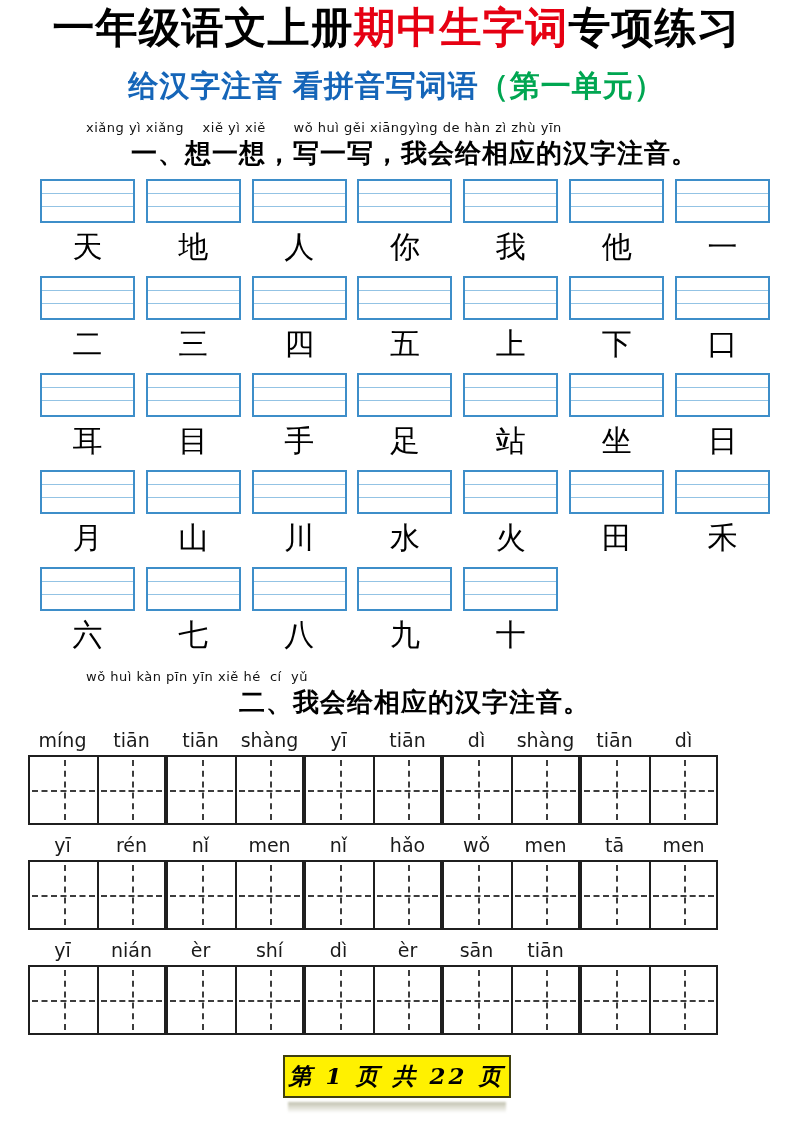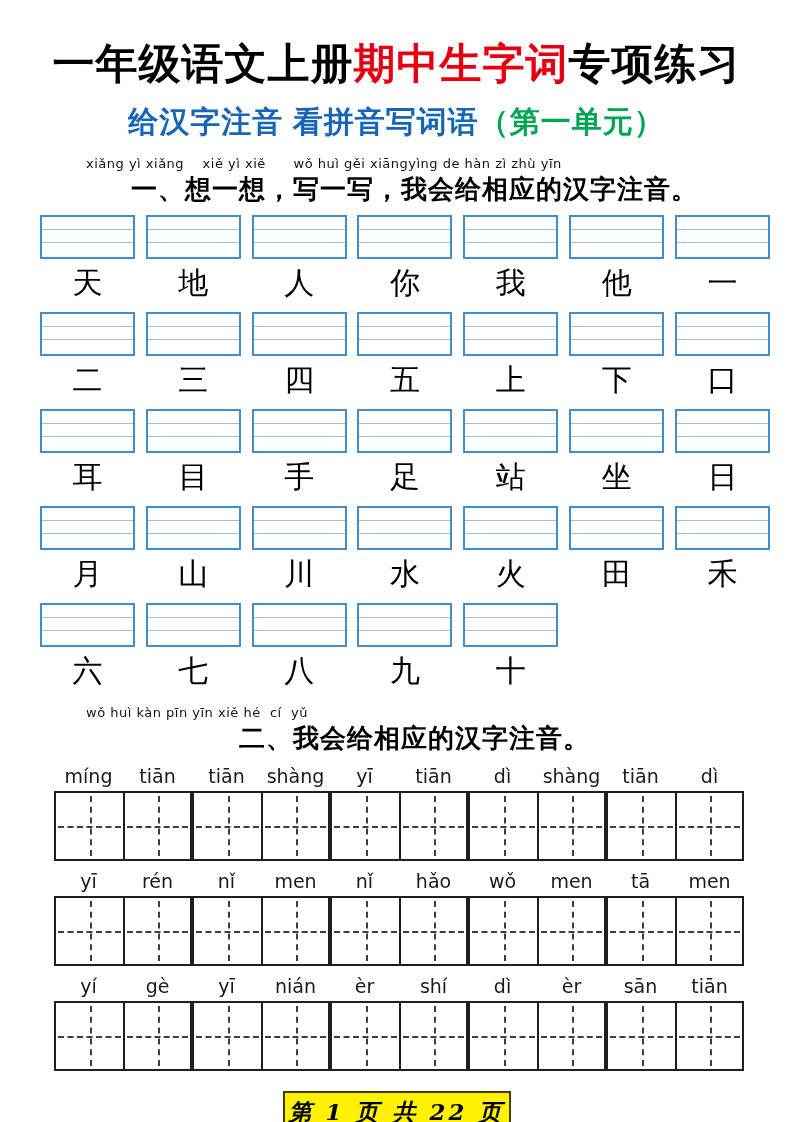--- a/index.html
+++ b/index.html
@@ -4,21 +4,21 @@
 <style>
   * { margin:0; padding:0; box-sizing:border-box; }
   html,body { background:#ffffff; }
   body {
     width:793px; height:1122px;
     font-family:"Liberation Sans", sans-serif;
     overflow:hidden; position:relative;
   }
   
   .title {
-    margin-top:36px; text-align:center;
+    text-align:center;
     font-size:42px; font-weight:bold; letter-spacing:1px;
     color:#000;
     font-family:"Liberation Sans", sans-serif;
   }
   .title .hl { color:#e60012; }
   .subtitle {
     margin-top:10px; text-align:center;
     font-size:30px; font-weight:bold; letter-spacing:1px;
   }
   .subtitle .main { color:#1565b8; }
@@ -50,21 +50,21 @@
     border-top:1.5px solid #93c3e4;
   }
   .pbox::before { top:30%; }
   .pbox::after  { top:63%; }
   .cchar {
     text-align:center; height:45px; line-height:47px;
     font-size:30px; color:#000;
     font-family:"DejaVu Serif", serif;
   }
   
-  .s2row { width:742px; margin-left:28px; display:flex; justify-content:center; }
+  .s2row { width:742px; margin-left:28px; display:flex; justify-content:flex-start; }
   .labels { margin-top:7px; }
   .lgroup { display:flex; width:138px; }
   .plabel {
     width:69px; text-align:center; font-size:19px; color:#1a1a1a;
     height:26px; line-height:26px;
     font-family:"DejaVu Sans", sans-serif;
   }
   .grids { margin-top:2px; }
   .tgroup { display:flex; border:2px solid #1f1f1f; background:#fff; }
   .tcell { width:67px; height:66px; position:relative; }
@@ -283,24 +283,20 @@
       <div class="tcell"></div>
     </div>
   <div class="tgroup">
       <div class="tcell"></div>
       <div class="tcell"></div>
     </div>
 </div>
 
 <div class="s2row labels">
   <div class="lgroup">
-    <span class="plabel">yí</span>
-    <span class="plabel">gè</span>
-  </div>
-  <div class="lgroup">
     <span class="plabel">yī</span>
     <span class="plabel">nián</span>
   </div>
   <div class="lgroup">
     <span class="plabel">èr</span>
     <span class="plabel">shí</span>
   </div>
   <div class="lgroup">
     <span class="plabel">dì</span>
     <span class="plabel">èr</span>

